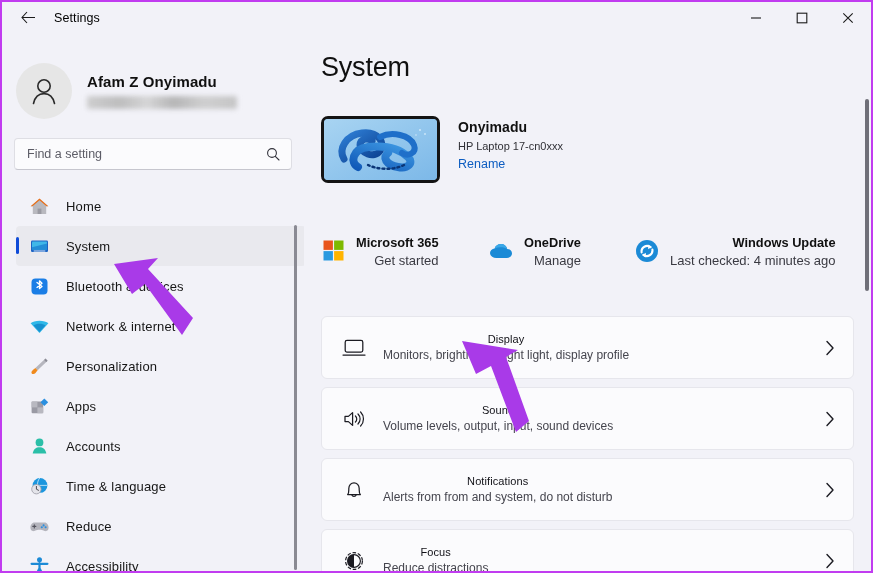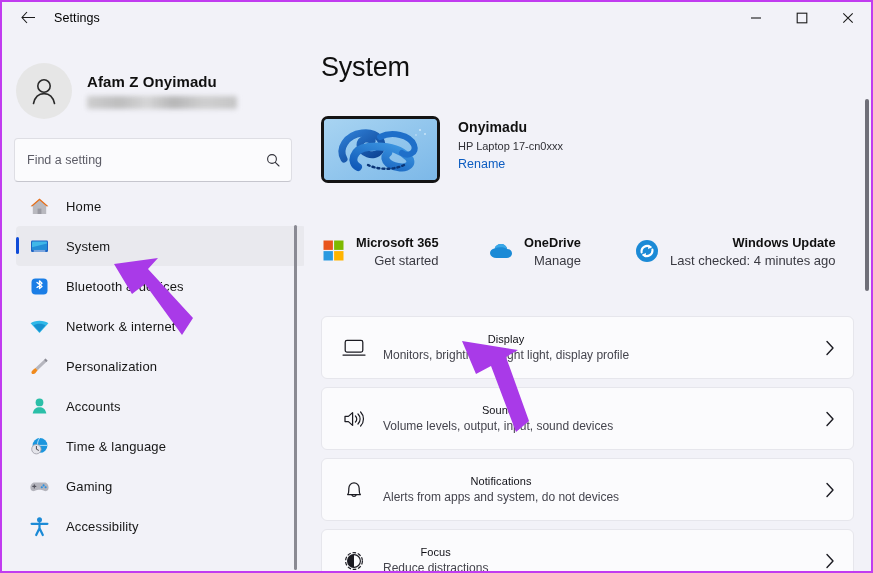--- a/index.html
+++ b/index.html
@@ -104,21 +104,21 @@
     filter: blur(2.4px);
     font-size: 0;
     color: transparent;
     overflow: hidden;
   }
 
   .searchbox {
     position: absolute;
     left: 12px; top: 105px;
     width: 278px;
-    height: 44px;
+    height: 32px;
     box-sizing: border-box;
     background: #fbfbfd;
     border: 1px solid #dedee4;
     border-bottom-color: #c6c6ce;
     border-radius: 4px;
     display: flex;
     align-items: center;
   }
   .searchbox input {
     border: none;
@@ -426,20 +426,31 @@
         <span class="nav-icon">
           <svg width="21" height="21" viewBox="0 0 21 21">
             <path d="M16.5 2.6 L18.6 4.7 L8.6 14.2 L6.4 12.1 Z" fill="#b6b6be"></path>
             <path d="M16.5 2.6 L18.6 4.7 L17.2 6 L15.2 3.9 Z" fill="#8c8c95"></path>
             <path d="M6.4 12.1 L8.6 14.2 L6.3 17.3 C5.2 18.5 3 18.3 2.5 16.9 C2.2 15.9 3.2 15 3.8 14.1 Z" fill="#f08a1c"></path>
           </svg>
         </span>
         <span class="nav-label">Personalization</span>
       </div>
 
+      <div class="navitem">
+        <span class="nav-icon">
+          <svg width="21" height="21" viewBox="0 0 21 21">
+            <rect x="2.6" y="5.6" width="11.6" height="11.6" rx="1" fill="#9a9aa4"></rect>
+            <rect x="2.6" y="5.6" width="5.8" height="5.8" fill="#b8b8c0"></rect>
+            <rect x="8.4" y="11.4" width="5.8" height="5.8" fill="#b8b8c0"></rect>
+            <path d="M15.3 2.4 L19.2 6.2 L15.3 10 L11.5 6.2 Z" fill="#2a8fe0"></path>
+          </svg>
+        </span>
+        <span class="nav-label">Apps</span>
+      </div>
 
       <div class="navitem">
         <span class="nav-icon">
           <svg width="21" height="21" viewBox="0 0 21 21">
             <circle cx="10.5" cy="6.4" r="3.9" fill="#2bbfa8"></circle>
             <path d="M3.7 17.6 C4.4 13 7.2 11.2 10.5 11.2 C13.8 11.2 16.6 13 17.3 17.6 Z" fill="#2bbfa8"></path>
           </svg>
         </span>
         <span class="nav-label">Accounts</span>
       </div>
@@ -461,21 +472,21 @@
           <svg width="21" height="21" viewBox="0 0 21 21">
             <path d="M5.6 6.4 L15.4 6.4 C18.2 6.4 19.6 9 19.6 11.6 C19.6 13.8 18.4 15.2 16.7 15.2
                      C15.2 15.2 14.3 13.8 10.5 13.8 C6.7 13.8 5.8 15.2 4.3 15.2 C2.6 15.2 1.4 13.8 1.4 11.6
                      C1.4 9 2.8 6.4 5.6 6.4 Z" fill="#b4b4bc"></path>
             <path d="M5.3 8.9 L5.3 11.9 M3.8 10.4 L6.8 10.4" stroke="#52525c" stroke-width="1.1" stroke-linecap="round"></path>
             <circle cx="14.6" cy="9.4" r="1.05" fill="#2a8fe0"></circle>
             <circle cx="16.6" cy="11.3" r="1.05" fill="#2a8fe0"></circle>
             <circle cx="12.8" cy="11.3" r="1.05" fill="#2a8fe0"></circle>
           </svg>
         </span>
-        <span class="nav-label">Gaming</span>
+        <span class="nav-label">Reduce</span>
       </div>
 
       <div class="navitem">
         <span class="nav-icon">
           <svg width="21" height="21" viewBox="0 0 21 21">
             <circle cx="10.5" cy="3.8" r="2.5" fill="#1b8ad6"></circle>
             <path d="M2.6 7.8 L18.4 7.8" stroke="#1b8ad6" stroke-width="2.2" stroke-linecap="round"></path>
             <path d="M10.5 7.2 L10.5 12.6 M10.5 12.2 L7.2 19 M10.5 12.2 L13.8 19" stroke="#1b8ad6" stroke-width="2.2" fill="none" stroke-linecap="round"></path>
           </svg>
         </span>
@@ -617,21 +628,21 @@
       <div class="card">
         <span class="card-icon">
           <svg width="22" height="22" viewBox="0 0 22 22">
             <path d="M4.6 15.6 C6 14.2 5.8 12.8 5.8 9.6 C5.8 6.2 8.2 3.8 11 3.8
                      C13.8 3.8 16.2 6.2 16.2 9.6 C16.2 12.8 16 14.2 17.4 15.6 Z" fill="none" stroke="#1b1b22" stroke-width="1.25" stroke-linejoin="round"></path>
             <path d="M8.8 15.8 A2.3 2.3 0 0 0 13.2 15.8" fill="none" stroke="#1b1b22" stroke-width="1.25"></path>
           </svg>
         </span>
         <span class="card-text">
           <span class="card-title" style="display:block">Notifications</span>
-          <span class="card-sub" style="display:block">Alerts from apps and system, do not devices</span>
+          <span class="card-sub" style="display:block">Alerts from from and system, do not disturb</span>
         </span>
         <span class="card-chevron">
           <svg width="10" height="16" viewBox="0 0 10 16">
             <path d="M2 1.5 L8 8 L2 14.5" fill="none" stroke="#1b1b22" stroke-width="1.4" stroke-linecap="round" stroke-linejoin="round"></path>
           </svg>
         </span>
       </div>
 
       <div class="card">
         <span class="card-icon">

